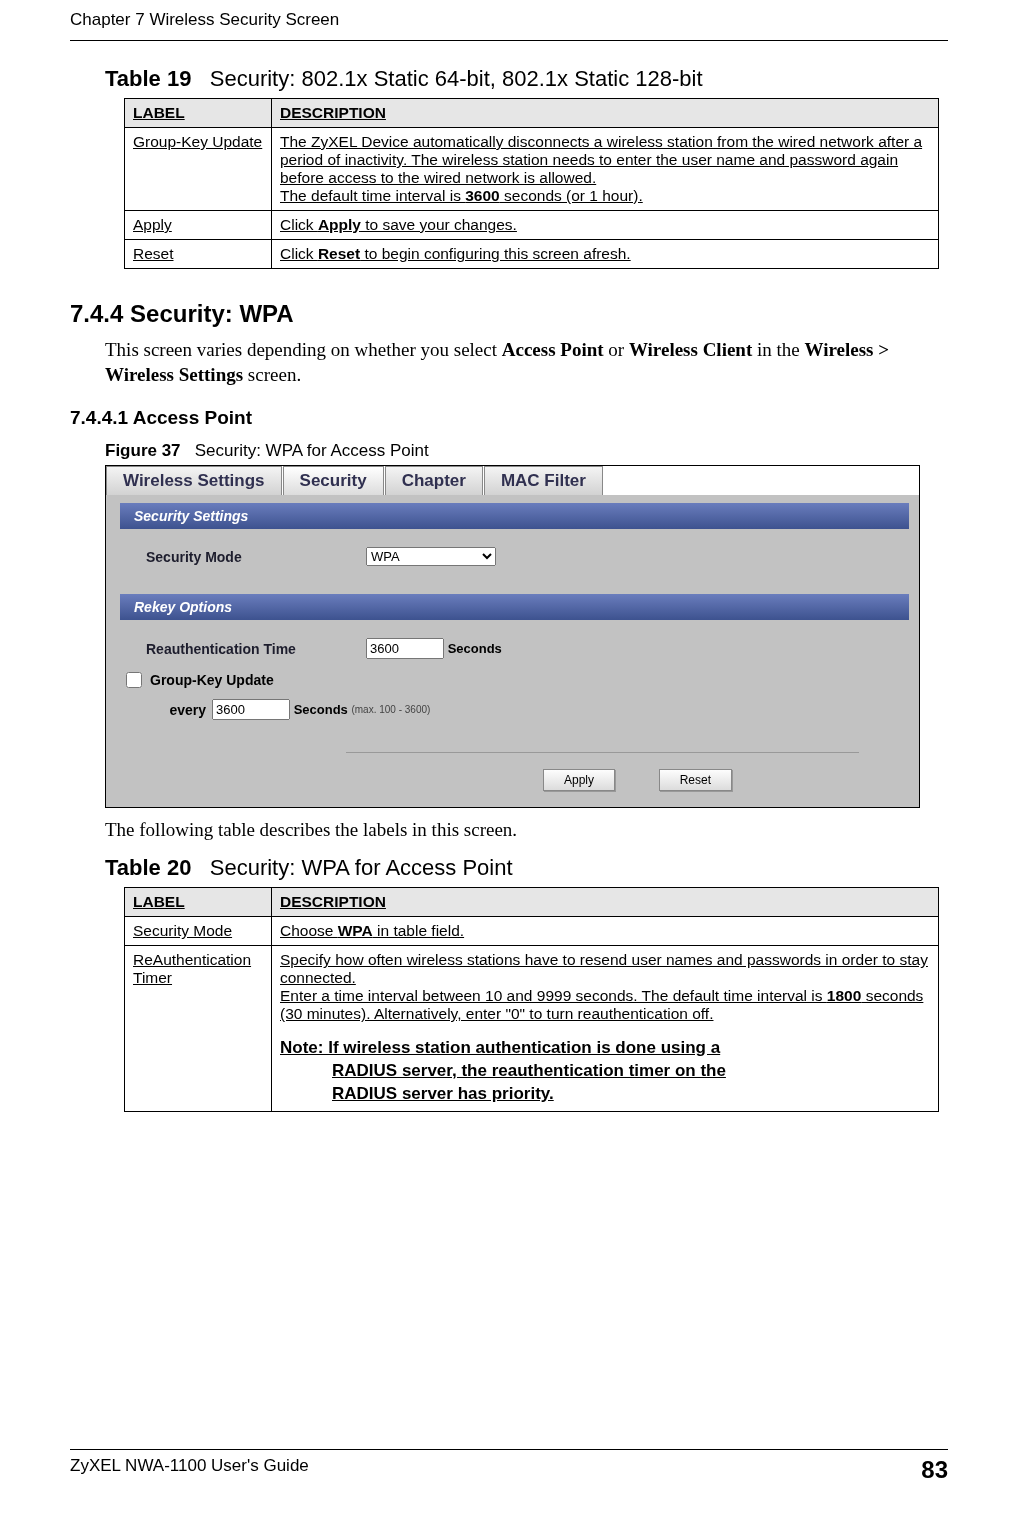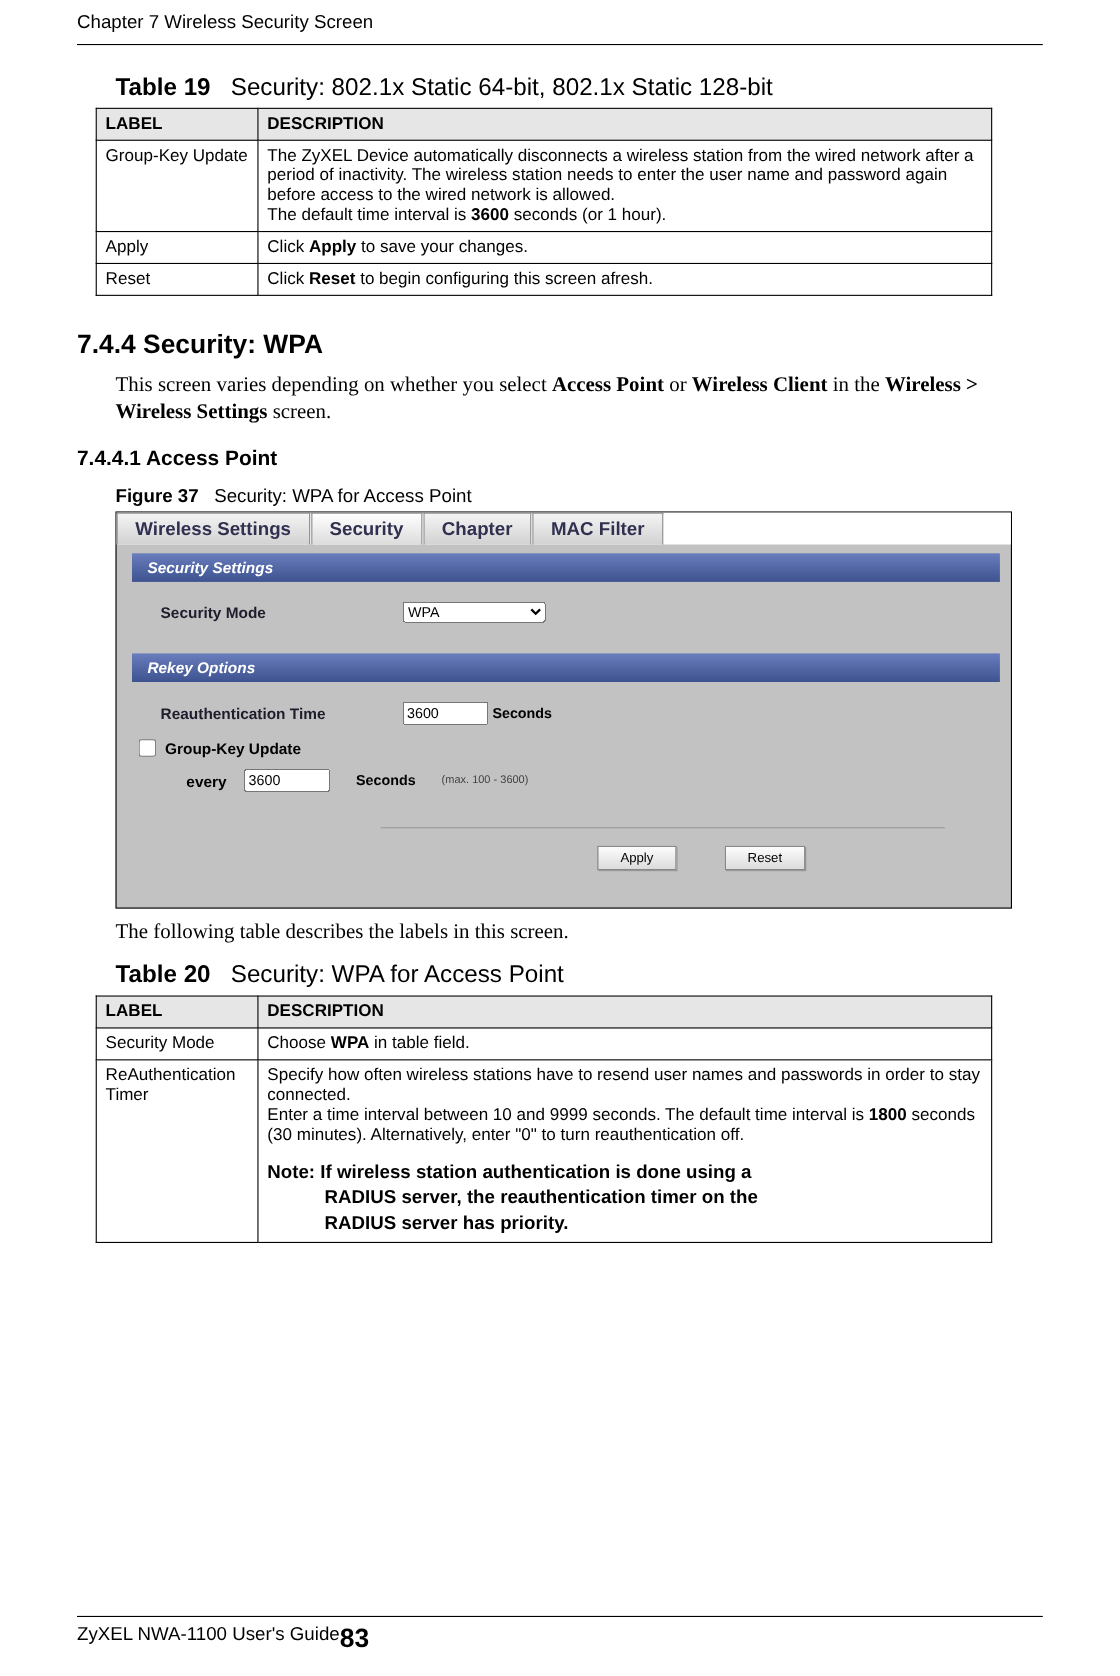--- a/index.html
+++ b/index.html
@@ -28,22 +28,23 @@
     margin-bottom: 6px;
   }
   .table-caption {
     font-size: 22px;
     margin: 25px 0 6px 35px;
   }
   .table-caption .bold { font-weight: bold; }
   .doc-table {
     border-collapse: collapse;
     width: 815px;
-    margin-left: 17px;
+    margin-left: 54px;
     font-size: 15.5px;
+    text-decoration: underline;
   }
   .doc-table th, .doc-table td {
     border: 1px solid #000;
     padding: 5px 8px;
     text-align: left;
     vertical-align: top;
   }
   .doc-table th {
     background: #e6e6e6;
     font-weight: bold;
@@ -107,38 +108,39 @@
   }
   .form-area { padding: 4px 40px 10px 40px; }
   .row { display: flex; align-items: center; margin: 10px 0; }
   .lbl { font-weight: bold; color: #1d1d2d; width: 220px; font-size:14px; }
   .sel { font-family: Arial; font-size: 13px; }
   select.sel { width: 130px; }
   input.txt { width: 70px; font-family: Arial; font-size: 13px; }
   .chk { margin-right: 8px; width:16px; height:16px; }
   .small-note { font-size: 10px; color: #444; }
   .hr-line { border-top: 1px solid #999; margin: 12px 60px 12px 240px; }
-  .btn-row { text-align: center; padding: 4px 0 34px 250px; }
+  .btn-row { text-align: center; padding: 4px 0 16px 250px; }
   .btn {
     display:inline-block;
     background: linear-gradient(#fdfdfd, #dcdcdc);
     border: 1px solid #888;
     padding: 3px 20px;
     font-size: 12px;
     margin: 0 20px;
     box-shadow: 1px 1px 0 #999;
   }
   .footer {
     position: absolute;
-    bottom: 20px;
+    bottom: 40px;
     left: 70px;
     right: 70px;
     border-top: 1.5px solid #000;
     padding-top: 6px;
     display: flex;
+    justify-content: space-between;
     font-size: 17px;
   }
   .footer .pg { font-weight: bold; font-size: 24px; }
   .note-block {
     font-size: 17px;
     font-weight: bold;
     margin-top: 14px;
     line-height: 1.35;
     padding-left: 0;
   }
@@ -219,21 +221,21 @@
     <div class="form-area">
       <div class="row">
         <span class="lbl">Reauthentication Time</span>
         <input class="txt" value="3600" style="">
         &nbsp;<span class="b">Seconds</span>
       </div>
       <div class="row" style="margin-left:-24px;">
         <input type="checkbox" class="chk" style="">
         <span class="b" style="font-size:14px;">Group-Key Update</span>
       </div>
-      <div class="row" style="margin-top:-2px;gap:10px;">
+      <div class="row" style="margin-top:-2px;">
         <span class="b" style="width:60px; text-align:right; margin-right:6px; font-size:14px;">every</span>
         <input class="txt" value="3600" style="">
         &nbsp;<span class="b">Seconds</span>
         &nbsp;<span class="small-note">(max. 100 - 3600)</span>
       </div>
     </div>
     <div class="hr-line"></div>
     <div class="btn-row">
       <span class="btn">Apply</span>
       <span class="btn">Reset</span>

